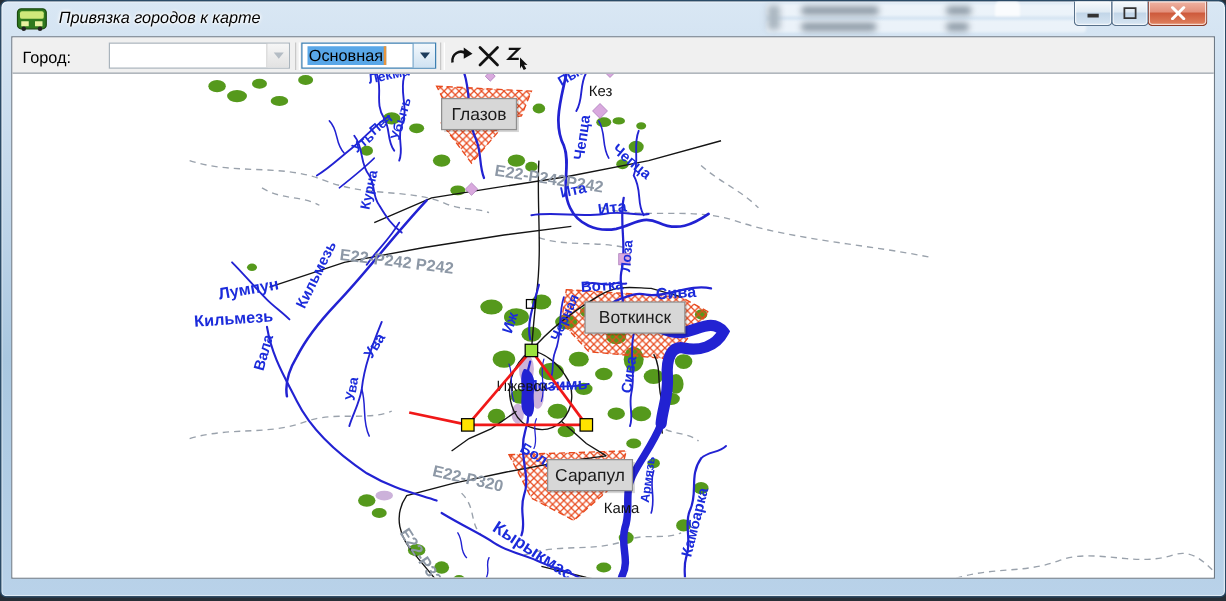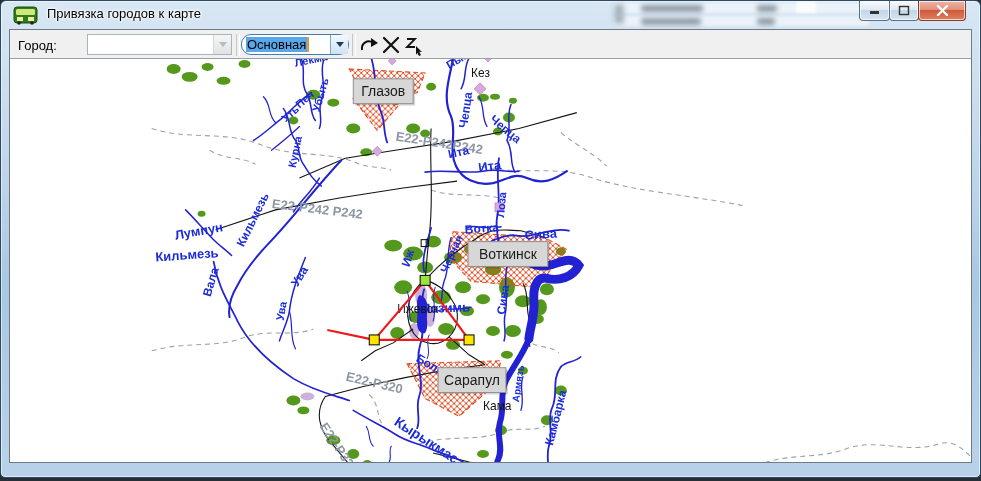--- a/index.html
+++ b/index.html
@@ -11,21 +11,21 @@
          background:linear-gradient(#d9e7f4,#bcd3e8 40%,#a9c7e0 60%,#b9d2e9);
          box-shadow:inset 0 0 0 1px rgba(255,255,255,.55);}
   .titlebar{position:absolute;left:0;top:0;right:0;height:28px;border-radius:6px 6px 0 0;
             overflow:hidden;}
   .glass-blobs{position:absolute;inset:0;}
   .row-ghost{position:absolute;height:10px;background:rgba(255,255,255,.5);border-radius:3px;filter:blur(1px);}
   .blob{position:absolute;background:#8d9aa6;border-radius:3px;filter:blur(2.5px);}
   .corner-ghost{position:absolute;background:rgba(255,255,255,.75);border-radius:4px 4px 0 0;filter:blur(1px);}
   .app-icon{position:absolute;left:11px;top:4px;width:27px;height:20px;}
   .title-text{position:absolute;left:46px;top:5px;font-size:13px;color:#000;
-              text-shadow:0 0 4px #fff,0 0 3px #fff,0 0 2px #fff;white-space:nowrap;}
+              text-shadow:0 0 4px #fff,0 0 3px #fff,0 0 2px #fff;white-space:nowrap;font-style:italic;}
   .winbtns{position:absolute;top:0;right:14px;display:flex;}
   .winbtn{height:19px;border:1px solid #4e6congratulations}
   .winbtn{height:19px;border:1px solid #57708a;border-top:none;border-radius:0 0 4px 4px;
           margin-left:-1px;display:flex;align-items:center;justify-content:center;
           background:linear-gradient(#f7fafc,#dfeaf3 45%,#c2d6e8 50%,#d7e5f2);
           box-shadow:inset 0 0 0 1px rgba(255,255,255,.7);}
   .winbtn.min{width:29px;} .winbtn.max{width:28px;}
   .winbtn.close{width:46px;border-color:#8c3b28;
           background:linear-gradient(#f0b4a4,#e3907b 45%,#cd5a3c 50%,#e0825f);}
   
@@ -119,21 +119,21 @@
 
       <div class="combo disabled" style="left:77px;width:145px;">
         <span class="val">Новый</span>
         <span class="arrowbtn">
             <span class="tri"></span>
           </span>
       </div>
 
       <div class="tb-sep" style="left:226px;"></div>
 
-      <div class="combo focused" style="left:231px;width:108px;border-radius:10px;">
+      <div class="combo focused" style="left:231px;width:108px;">
         <span class="val"><span class="sel-hl">Основная</span></span>
         <span class="arrowbtn">
             <span class="tri"></span>
           </span>
       </div>
 
       <div class="tb-sep" style="left:342px;"></div>
 
       <button class="tb-btn" style="left:347px;">
         <svg width="22" height="22" viewBox="0 0 22 22">

